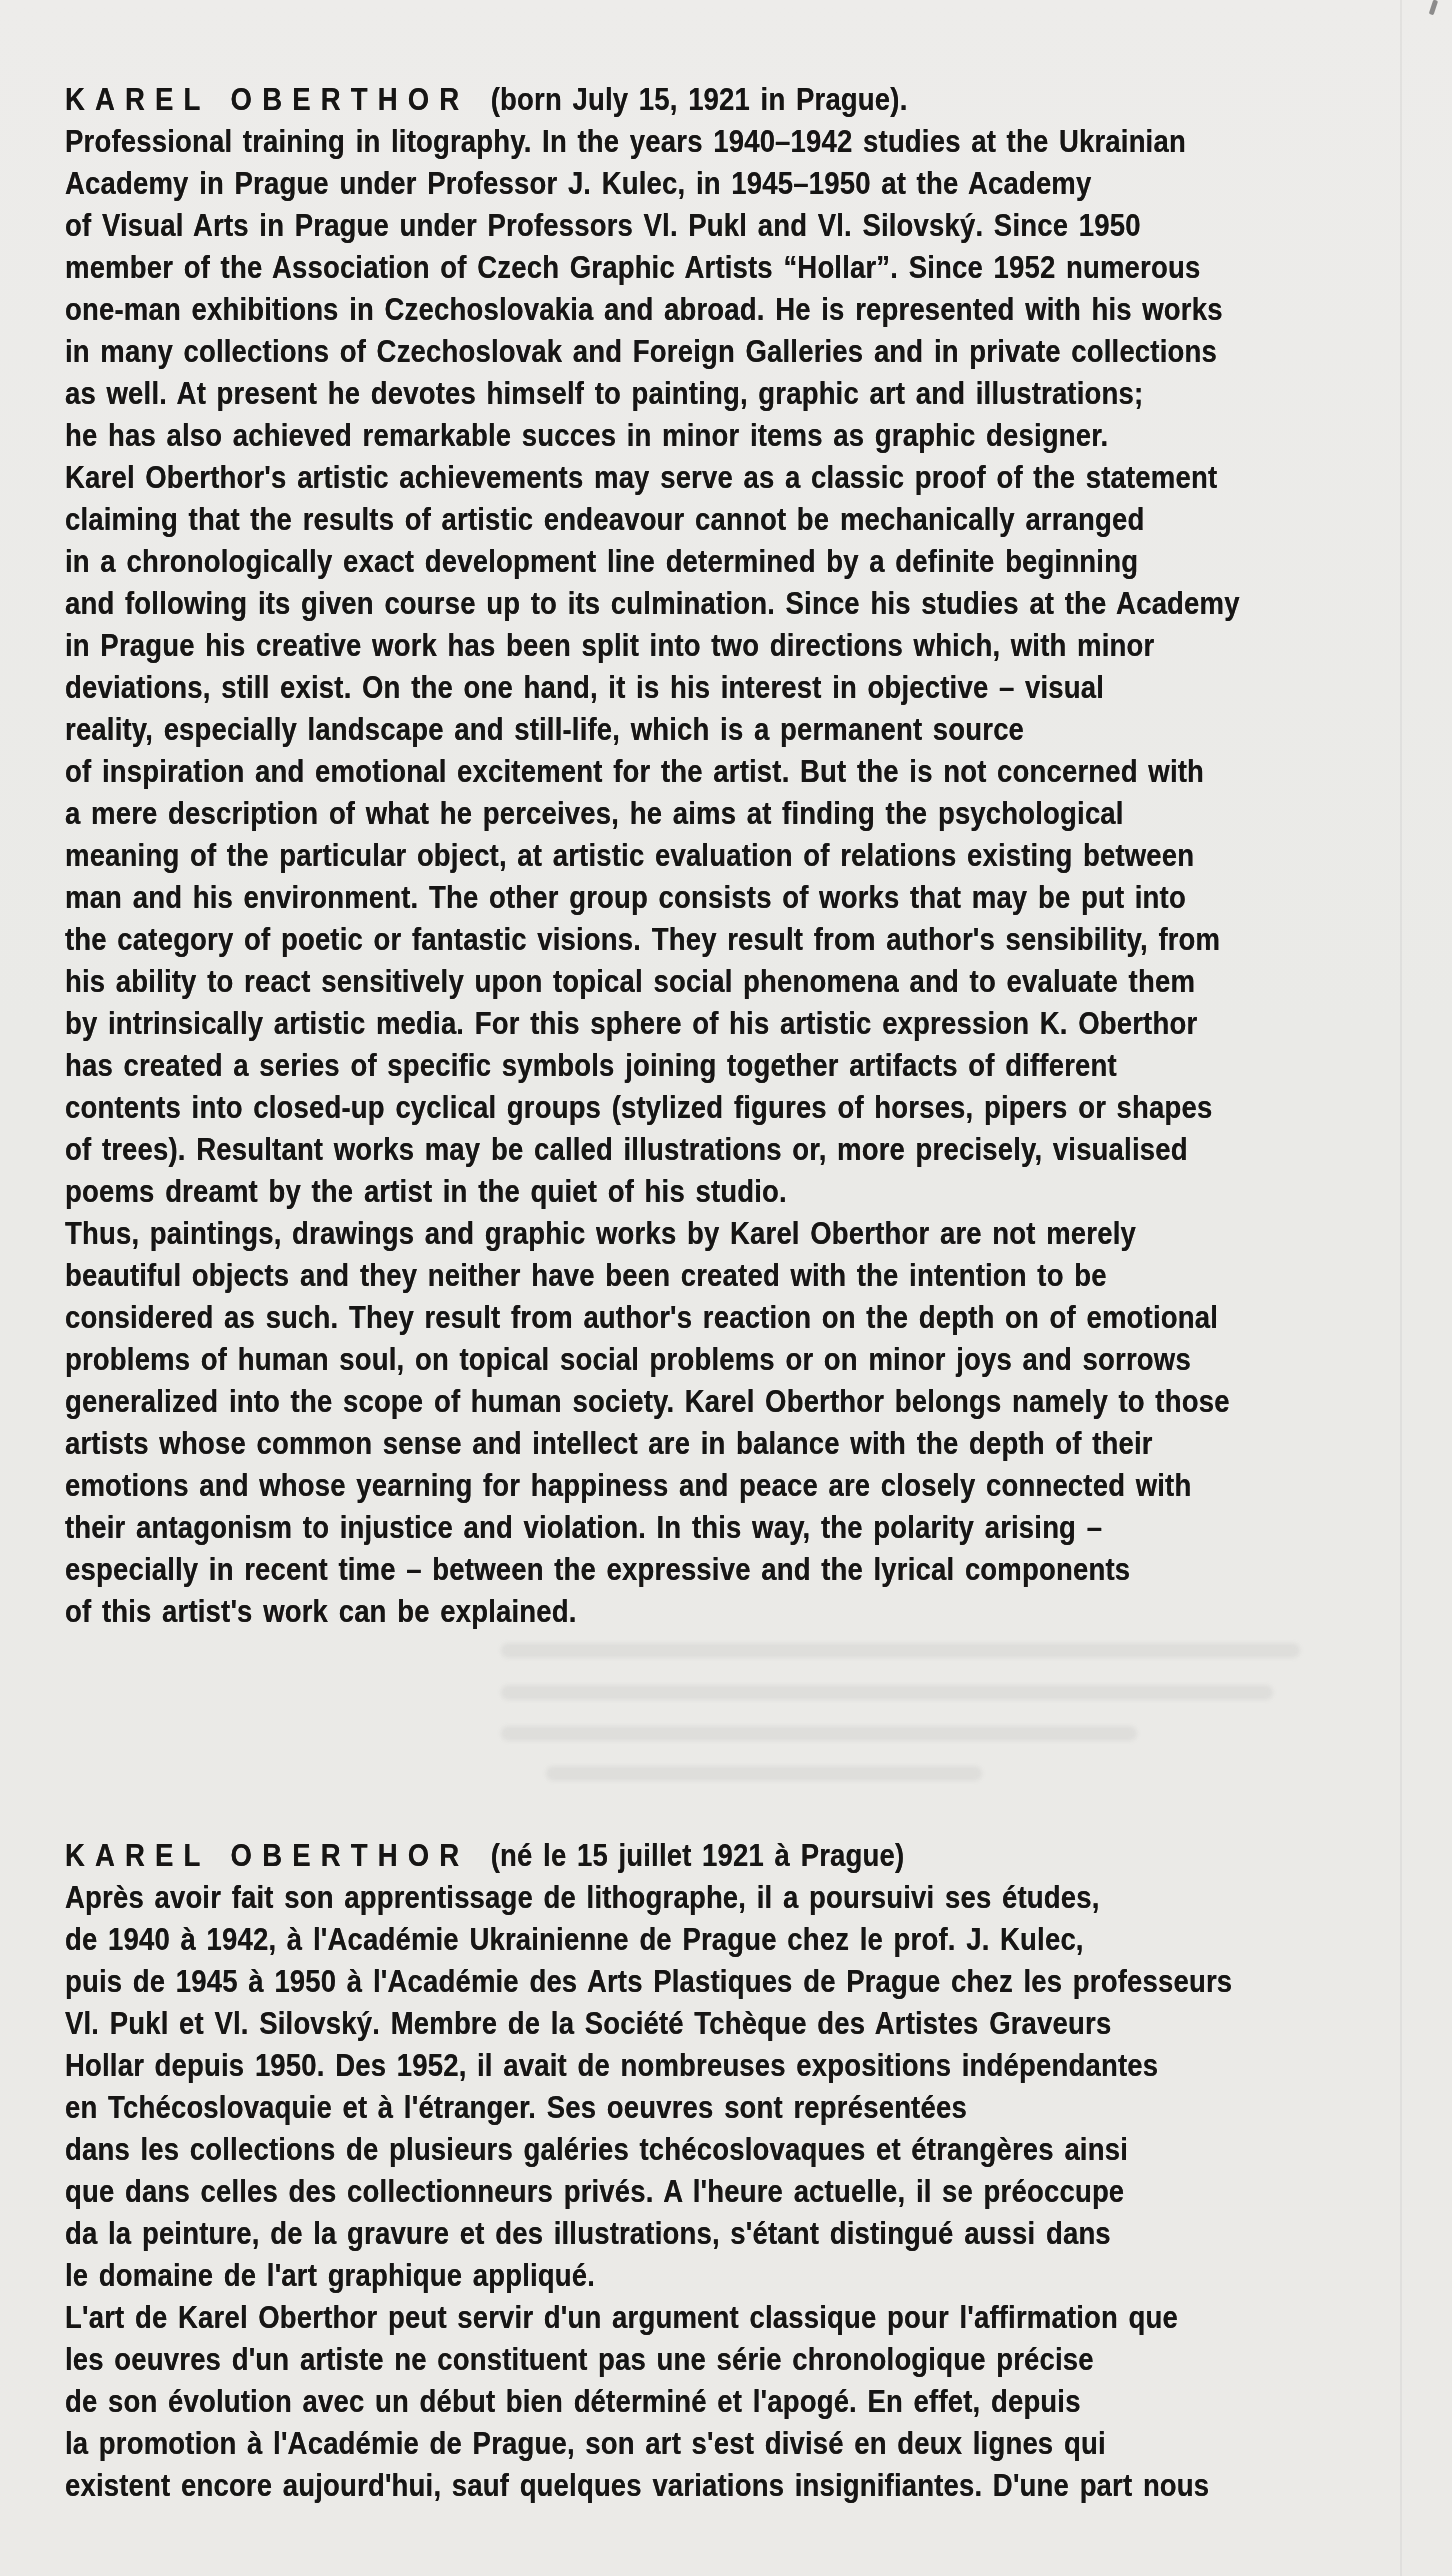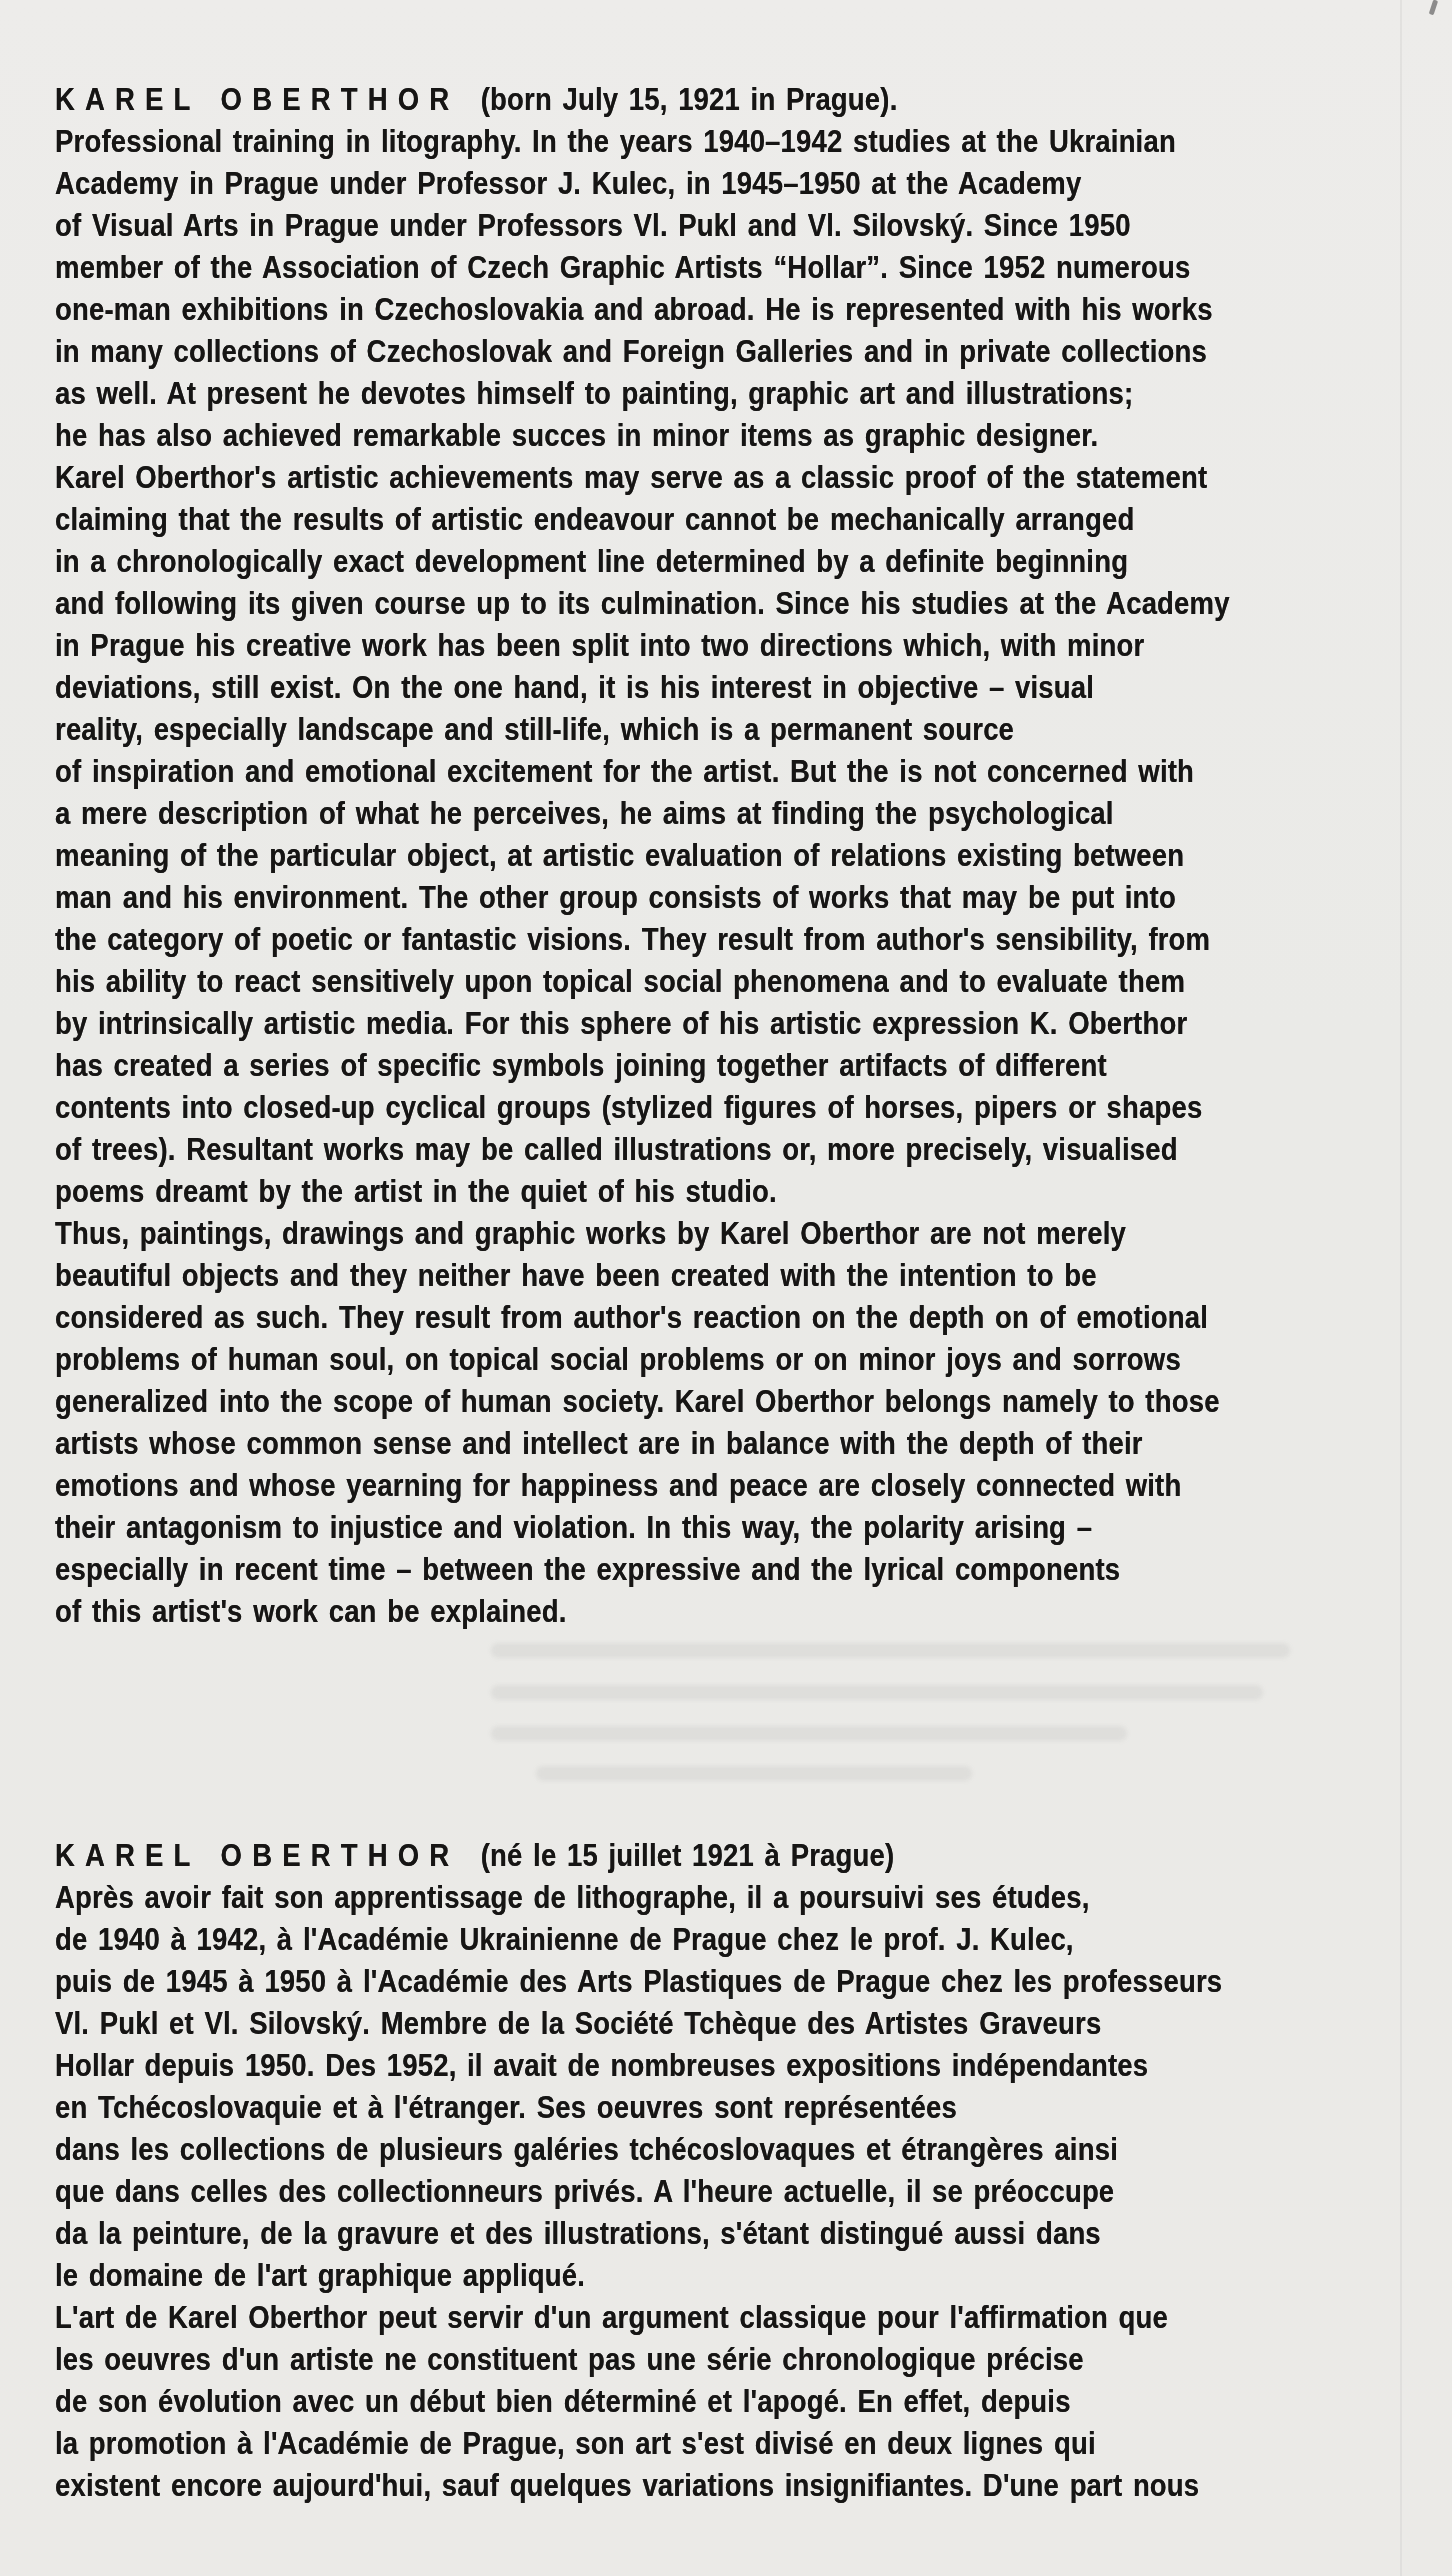--- a/index.html
+++ b/index.html
@@ -29,21 +29,21 @@
     left: 1431px;
     top: 0px;
     width: 5.4px;
     height: 14.5px;
     background: rgba(60,60,60,0.55);
     transform: rotate(18deg);
     border-radius: 1.8px;
   }
   .page {
     position: absolute;
-    left: 55px;
+    left: 65px;
     top: 78px;
     width: 1362px;
   }
   .textblock {
     transform: scaleX(0.86);
     transform-origin: 0 0;
     color: #161514;
     font-weight: 700;
     font-size: 32px;
     letter-spacing: 0.2px;

